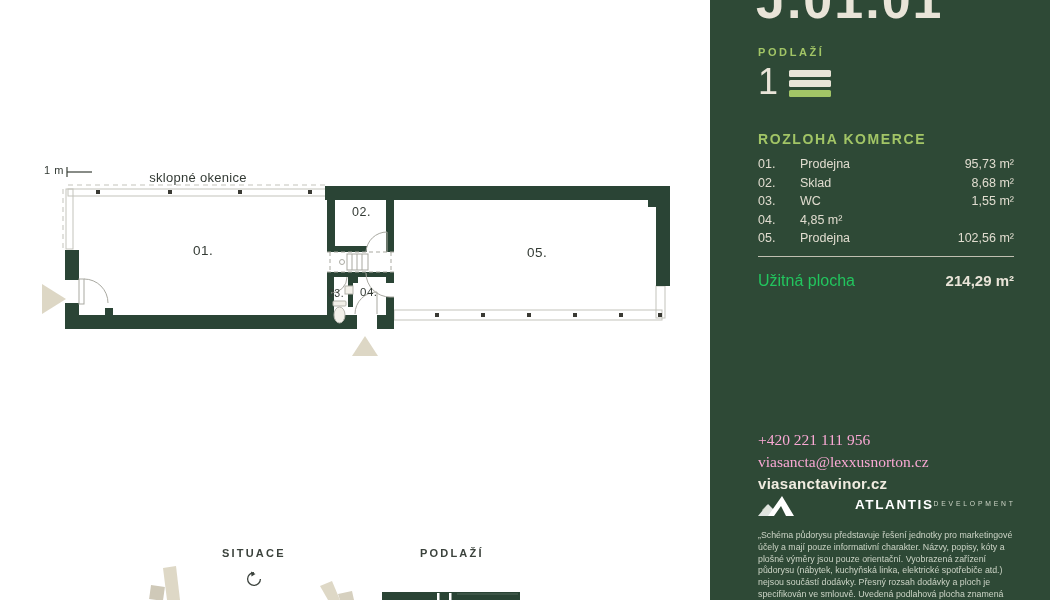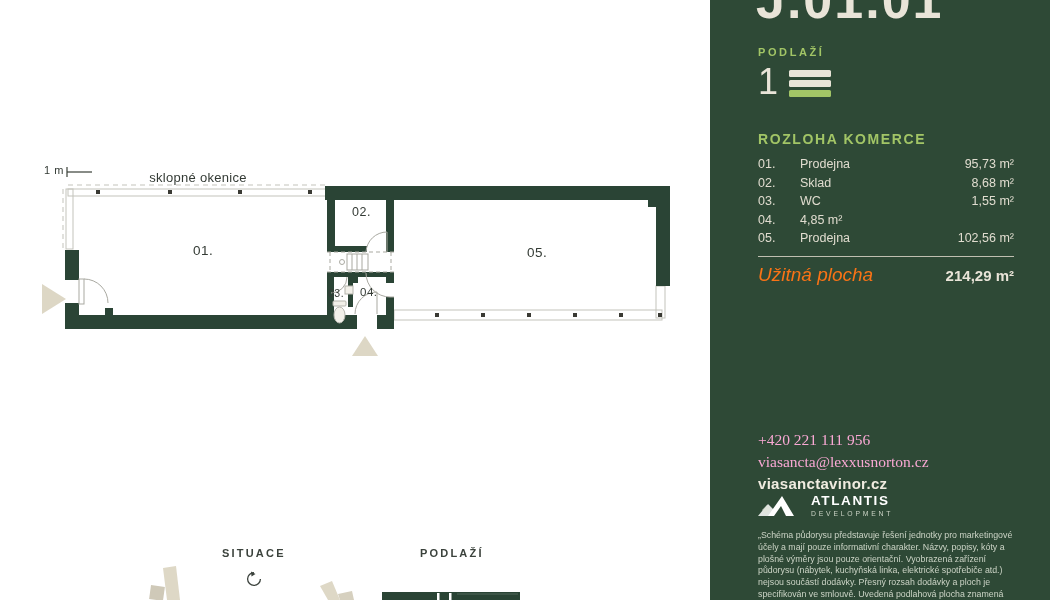--- a/index.html
+++ b/index.html
@@ -40,29 +40,29 @@
   .floor-icon span:last-child { background:#a2c566; }
 
   .areas { position:absolute; left:48px; top:131px; width:256px; }
   .areas-heading { font-size:14px; font-weight:bold; letter-spacing:1.6px; color:#a2c566; margin-bottom:8px; }
   .area-row { display:flex; font-size:12.5px; line-height:18.5px; color:#e0dccf; }
   .area-num { width:42px; }
   .area-name { flex:1; }
   .area-val { text-align:right; }
   .areas-divider { border:none; border-top:1px solid #d9d4c7; margin:8px 0 0 0; opacity:.85; }
   .total-row { display:flex; align-items:baseline; margin-top:7px; }
-  .total-label { flex:1; font-size:19px; color:#f97316;font-style:italic; }
-  .total-val { font-size:15px; font-weight:bold; color:#e9e4d8; }
+  .total-label { flex:1; font-size:16px; color:#22c55e; }
+  .total-val { font-size:15px; font-weight:bold; color:#e9e4d8;margin-top:8px; }
 
   .contact { position:absolute; left:48px; top:429px; line-height:22px; }
   .contact-phone, .contact-email { font-family:Liberation Serif, serif; font-size:15.5px; color:#f9a8d4; }
   .contact-web { font-size:15px; font-weight:bold; letter-spacing:.3px; color:#f0ece0; }
 
   .brand { position:absolute; left:48px; top:492px; display:flex; align-items:center; gap:9px; }
-  .brand-text { display:flex; flex-direction:column; }
+  .brand-text { display:flex; flex-direction:row;margin-left:44px; }
   .brand-name { font-size:13.5px; font-weight:bold; letter-spacing:1.6px; color:#ffffff; line-height:14px; }
   .brand-sub { font-size:6.8px; letter-spacing:2.8px; color:#ccd4c6; margin-top:2px; }
 
   .disclaimer { position:absolute; left:48px; top:530px; width:260px;
                 font-size:8.8px; line-height:11.8px; color:#ccd4c6; }
 </style>
 </head>
 <body>
 
 <div class="page">

